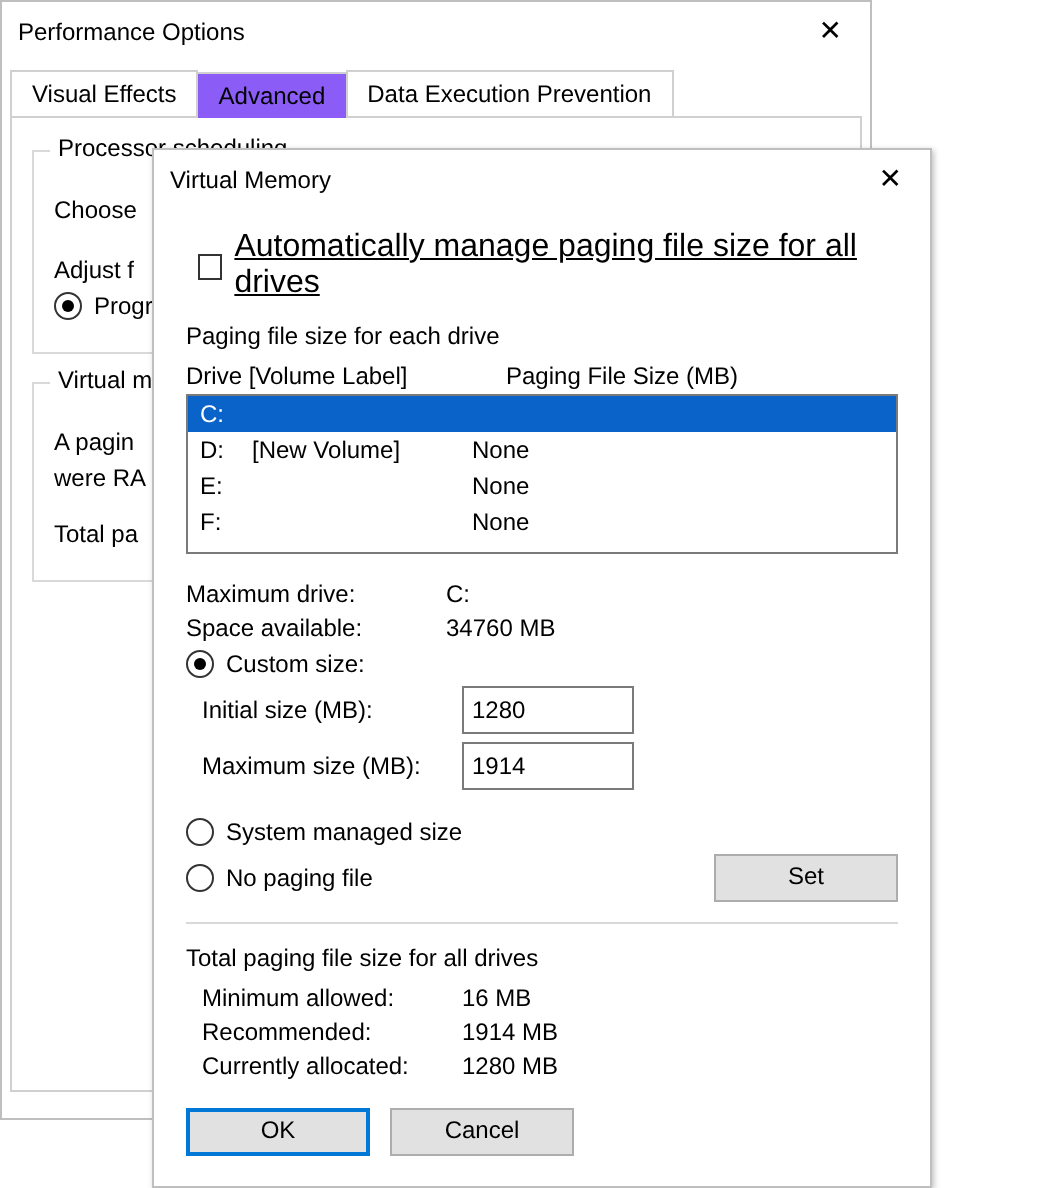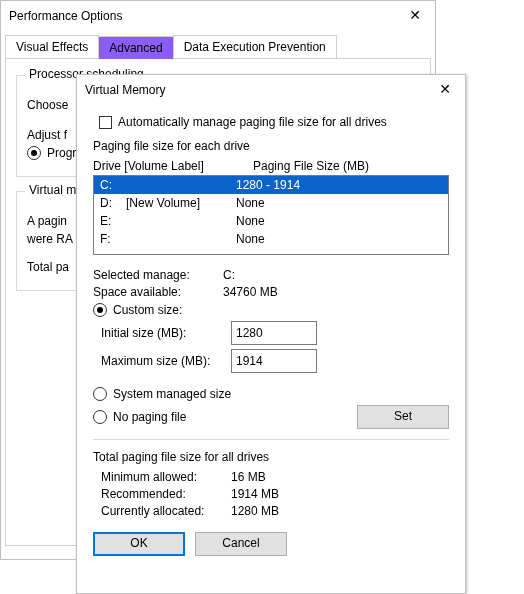--- a/index.html
+++ b/index.html
@@ -116,21 +116,21 @@
     display: flex;
     align-items: center;
     gap: 6px;
     margin: 6px 0 10px 6px;
   }
   .cb {
     width: 13px; height: 13px;
     border: 1px solid #333;
     box-sizing: border-box;
   }
-  .label { font-size: 12px; }
+  .label { font-size: 16px; text-decoration: underline; }
   .drive-header {
     display: flex;
     margin: 2px 0;
   }
   .drive-header .dlab { width: 160px; }
   .drive-list {
     border: 1px solid #7a7a7a;
     height: 78px;
     overflow: hidden;
   }
@@ -245,42 +245,41 @@
 
     <div class="section-title">Paging file size for each drive</div>
     <div class="drive-header">
       <span class="dlab">Drive  [Volume Label]</span>
       <span>Paging File Size (MB)</span>
     </div>
     <div class="drive-list" id="drive-list">
         <div class="drive-row sel">
           <span class="dletter">C:</span>
           <span class="dvol"></span>
-          <span class="dsize">1280 - 1914</span>
         </div>
         <div class="drive-row">
           <span class="dletter">D:</span>
           <span class="dvol">[New Volume]</span>
           <span class="dsize">None</span>
         </div>
         <div class="drive-row">
           <span class="dletter">E:</span>
           <span class="dvol"></span>
           <span class="dsize">None</span>
         </div>
         <div class="drive-row">
           <span class="dletter">F:</span>
           <span class="dvol"></span>
           <span class="dsize">None</span>
         </div>
       </div>
 
     <div style="height:10px"></div>
     <div class="kv">
-      <span class="k">Selected manage:</span>
+      <span class="k">Maximum drive:</span>
       <span>C:</span>
     </div>
     <div class="kv">
       <span class="k">Space available:</span>
       <span>34760 MB</span>
     </div>
 
     <div class="radios">
       <div class="radio">
         <span class="radio-dot on"></span>

